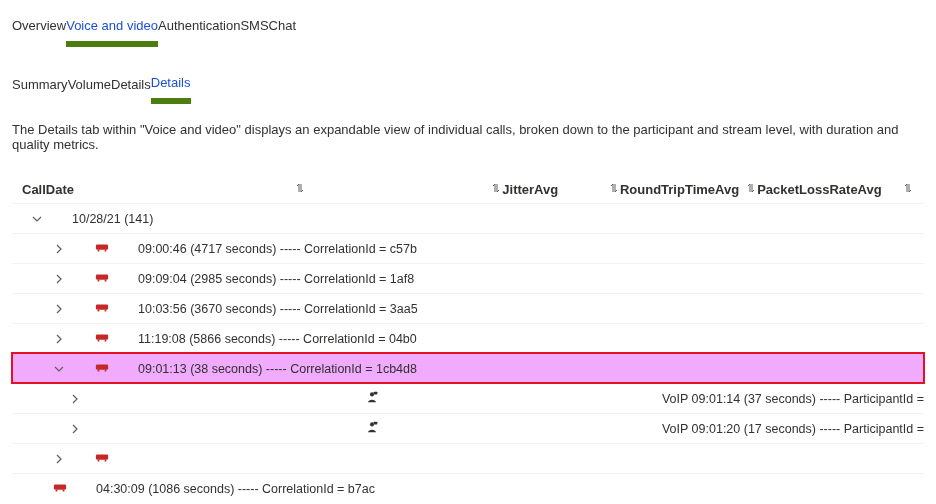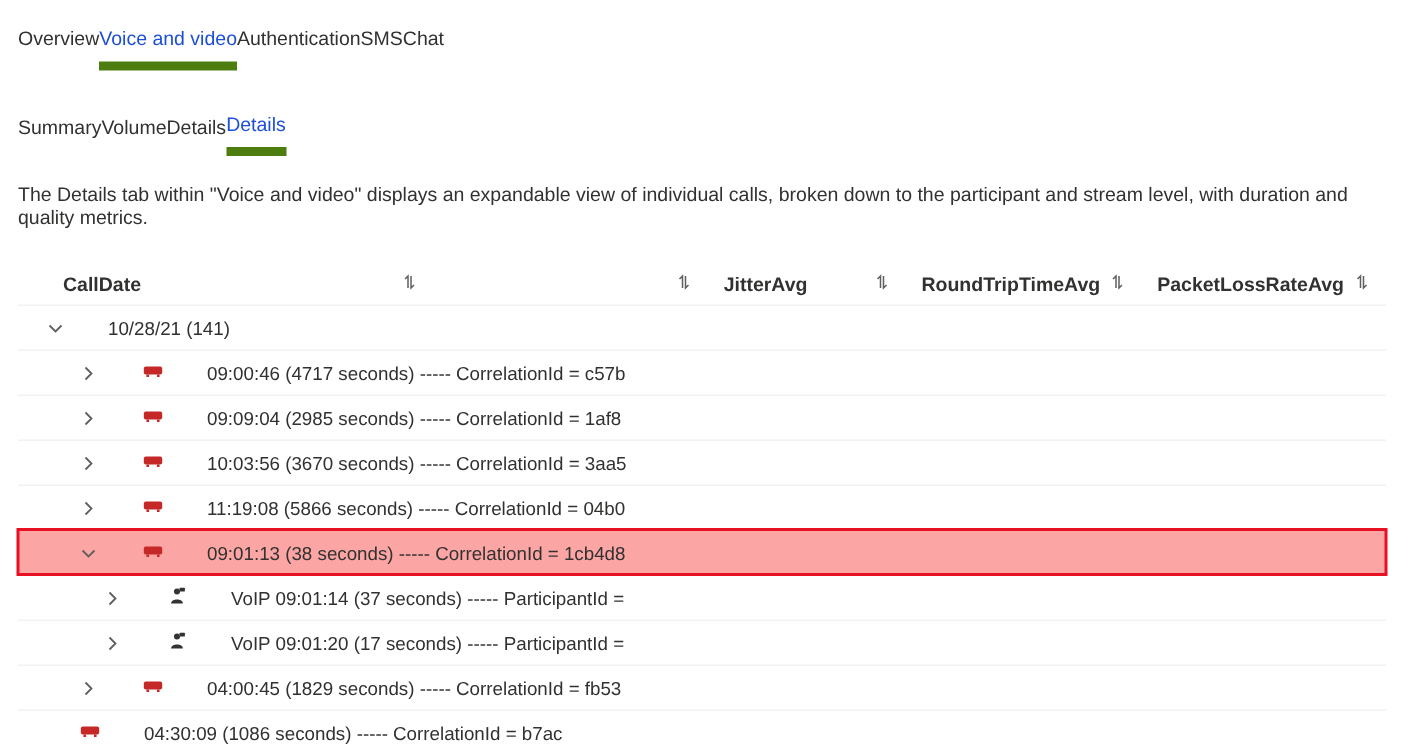--- a/index.html
+++ b/index.html
@@ -34,57 +34,57 @@
     color: #323130;
     margin: 6px 0 24px 0;
   }
   .table-header {
     display: flex;
     align-items: center;
     padding: 6px 10px;
     font-weight: 600;
     font-size: 13px;
   }
-  .col { display: flex; align-items: center; gap: 6px; margin-left: 20px; }
+  .col { display: flex; align-items: center; gap: 6px; }
   .col-calldate { width: 290px; }
   .col-prop     { width: 200px; }
   .col-jitter   { width: 120px; gap: 44px; }
   .col-pkt      { width: 160px; }
   .col-rtt      { width: 140px; }
   .sort-icon svg { width: 12px; height: 12px; }
   .sort-icon { color: #605e5c; margin-left: auto; cursor: pointer; }
 
   .group-row, .call-row, .participant-row {
     display: flex;
     align-items: center;
     height: 30px;
     border-top: 1px solid #f3f2f1;
     font-size: 12.5px;
     gap: 24px;
   }
   .group-row { padding-left: 18px; }
   .call-row  { padding-left: 40px; }
-  .participant-row { padding-left: 56px; }
+  .participant-row { padding-left: 56px; justify-content: space-between; }
 
   .expander {
     width: 14px;
     display:flex;
     align-items:center;
     justify-content:center;
     cursor:pointer;
     margin-right:4px;
     color:#605e5c;
   }
   .expander svg { width:10px; height:10px; }
   .phone-icon, .voip-icon { width:16px; text-align:center; margin-right:4px; }
   .phone-icon svg { width:14px; height:14px; }
   .voip-icon svg { width:14px; height:14px; }
 
   .selected-row {
-    background: #fca5a5;
+    background: #f0abfc;
   }
   .highlight-box {
     outline: 2.5px solid #e81123;
     outline-offset: -1px;
   }
   .truncate { overflow:hidden; text-overflow:ellipsis; white-space:nowrap; max-width: 310px; }
 </style>
 </head>
 <body>
 
@@ -245,21 +245,20 @@
     <div class="call-row">
       <span class="expander">
         <svg viewBox="0 0 10 10">
           <path d="M3 1 L7 5 L3 9" stroke="currentColor" stroke-width="1.2" fill="none"></path>
         </svg>
       </span>
       <span class="phone-icon"><svg viewBox="0 0 16 16">
           <rect x="1" y="5" width="14" height="6" rx="1.5" fill="#c62828"></rect>
           <path d="M4 11 L4 13 M12 11 L12 13" stroke="#c62828" stroke-width="2"></path>
         </svg></span>
-      <span class="truncate">04:00:45 (1829 seconds) ----- CorrelationId = fb53</span>
     </div>
     <div class="call-row">
       <span class="phone-icon"><svg viewBox="0 0 16 16">
           <rect x="1" y="5" width="14" height="6" rx="1.5" fill="#c62828"></rect>
           <path d="M4 11 L4 13 M12 11 L12 13" stroke="#c62828" stroke-width="2"></path>
         </svg></span>
       <span class="truncate">04:30:09 (1086 seconds) ----- CorrelationId = b7ac</span>
     </div>
   </div>
 

